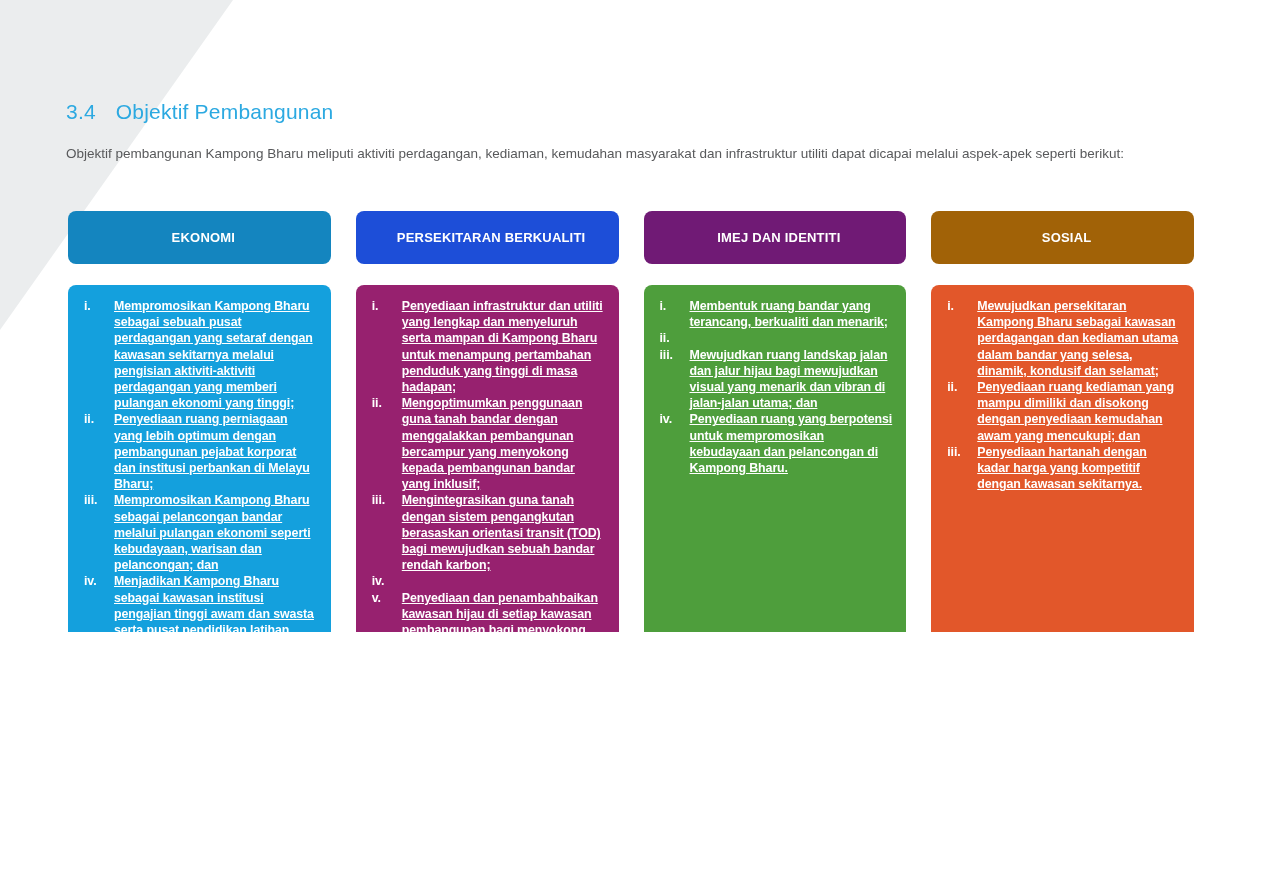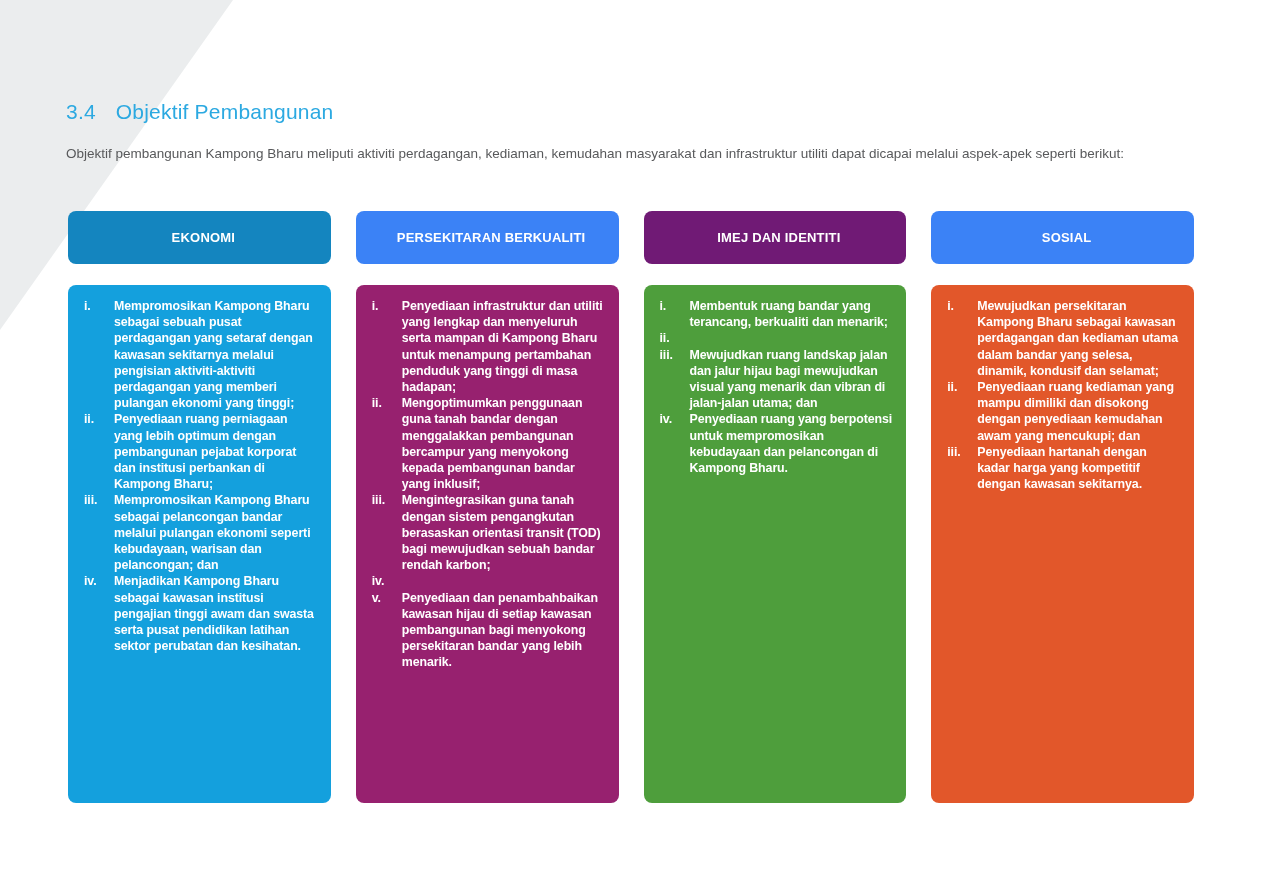--- a/index.html
+++ b/index.html
@@ -4,21 +4,21 @@
 <style>
   html, body {
     margin: 0;
     padding: 0;
     background: #ffffff;
     font-family: "Liberation Sans", "DejaVu Sans", sans-serif;
   }
   .page {
     position: relative;
     width: 1262px;
-    height: 892px;
+    height: 632px;
     background: #ffffff;
     overflow: hidden;
   }
   .corner-triangle {
     position: absolute;
     left: 0; top: 0;
     width: 233px;
     height: 330px;
     background: #ebedee;
     clip-path: polygon(0 0, 100% 0, 0 100%);
@@ -87,20 +87,21 @@
     line-height: 16.2px;
     letter-spacing: -0.1px;
   }
   .objective-item .num {
     flex: 0 0 30px;
     padding-left: 16px;
   }
   .objective-item .text {
     flex: 1 1 auto;
     padding-right: 12px;
+    text-decoration: underline;
   }
 </style>
 </head>
 <body>
 
 <div class="page">
   <div class="corner-triangle"></div>
 
   <div class="page-title">
     <span class="section-number">3.4</span><span>Objektif Pembangunan</span>
@@ -111,34 +112,34 @@
   <div class="columns" id="columns">
       <div class="column">
         <div class="column-header" style="background: rgb(20, 133, 191);">EKONOMI</div>
         <div class="column-body" style="background: rgb(20, 160, 221);">
           <div class="objective-item">
             <span class="num">i.</span>
             <span class="text">Mempromosikan Kampong Bharu sebagai sebuah pusat perdagangan yang setaraf dengan kawasan sekitarnya melalui pengisian aktiviti-aktiviti perdagangan yang memberi pulangan ekonomi yang tinggi;</span>
           </div>
           <div class="objective-item">
             <span class="num">ii.</span>
-            <span class="text">Penyediaan ruang perniagaan yang lebih optimum dengan pembangunan pejabat korporat dan institusi perbankan di Kampong Bharu;</span>
+            <span class="text">Penyediaan ruang perniagaan yang lebih optimum dengan pembangunan pejabat korporat dan institusi perbankan di Melayu Bharu;</span>
           </div>
           <div class="objective-item">
             <span class="num">iii.</span>
             <span class="text">Mempromosikan Kampong Bharu sebagai pelancongan bandar melalui pulangan ekonomi seperti kebudayaan, warisan dan pelancongan; dan</span>
           </div>
           <div class="objective-item">
             <span class="num">iv.</span>
             <span class="text">Menjadikan Kampong Bharu sebagai kawasan institusi pengajian tinggi awam dan swasta serta pusat pendidikan latihan sektor perubatan dan kesihatan.</span>
           </div>
         </div>
       </div>
       <div class="column">
-        <div class="column-header" style="background: #3b82f6; text-align: right;">PERSEKITARAN BERKUALITI</div>
+        <div class="column-header" style="background: #1d4ed8; text-align: right;">PERSEKITARAN BERKUALITI</div>
         <div class="column-body" style="background: rgb(151, 33, 111);">
           <div class="objective-item">
             <span class="num">i.</span>
             <span class="text">Penyediaan infrastruktur dan utiliti yang lengkap dan menyeluruh serta mampan di Kampong Bharu untuk menampung pertambahan penduduk yang tinggi di masa hadapan;</span>
           </div>
           <div class="objective-item">
             <span class="num">ii.</span>
             <span class="text">Mengoptimumkan penggunaan guna tanah bandar dengan menggalakkan pembangunan bercampur yang menyokong kepada pembangunan bandar yang inklusif;</span>
           </div>
           <div class="objective-item">
@@ -168,21 +169,21 @@
             <span class="num">iii.</span>
             <span class="text">Mewujudkan ruang landskap jalan dan jalur hijau bagi mewujudkan visual yang menarik dan vibran di jalan-jalan utama; dan</span>
           </div>
           <div class="objective-item">
             <span class="num">iv.</span>
             <span class="text">Penyediaan ruang yang berpotensi untuk mempromosikan kebudayaan dan pelancongan di Kampong Bharu.</span>
           </div>
         </div>
       </div>
       <div class="column">
-        <div class="column-header" style="background: #3b82f6; text-align: right;">SOSIAL</div>
+        <div class="column-header" style="background: #a16207; text-align: right;">SOSIAL</div>
         <div class="column-body" style="background: rgb(226, 87, 42);">
           <div class="objective-item">
             <span class="num">i.</span>
             <span class="text">Mewujudkan persekitaran Kampong Bharu sebagai kawasan perdagangan dan kediaman utama dalam bandar yang selesa, dinamik, kondusif dan selamat;</span>
           </div>
           <div class="objective-item">
             <span class="num">ii.</span>
             <span class="text">Penyediaan ruang kediaman yang mampu dimiliki dan disokong dengan penyediaan kemudahan awam yang mencukupi; dan</span>
           </div>
           <div class="objective-item">

